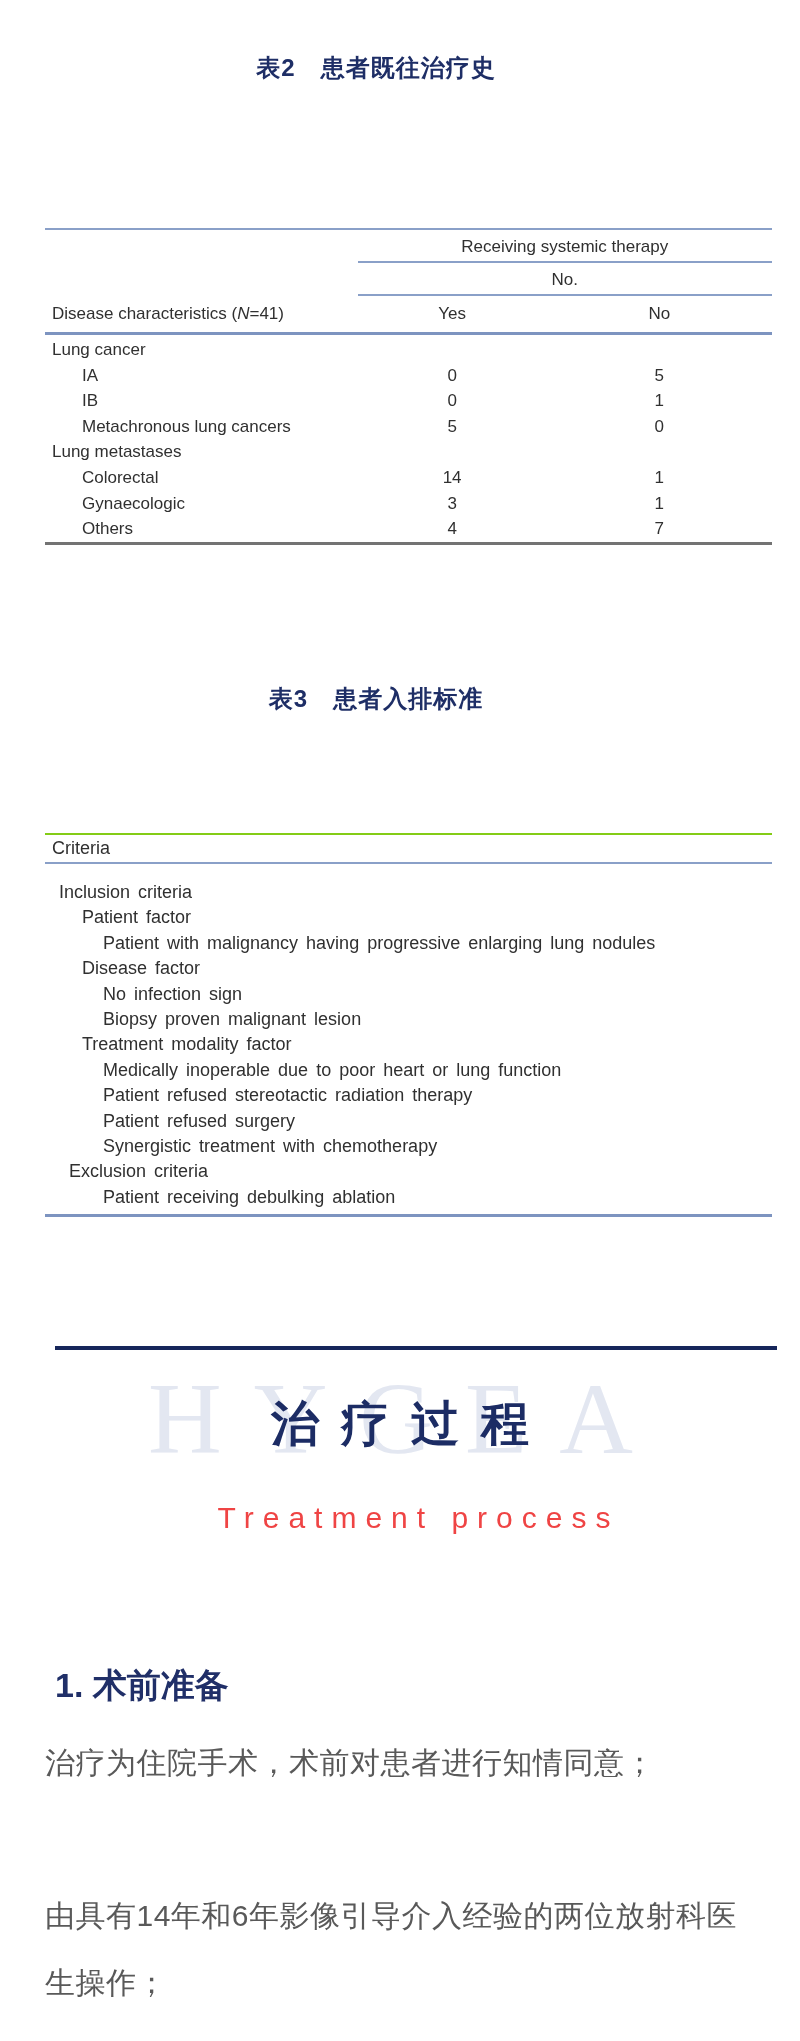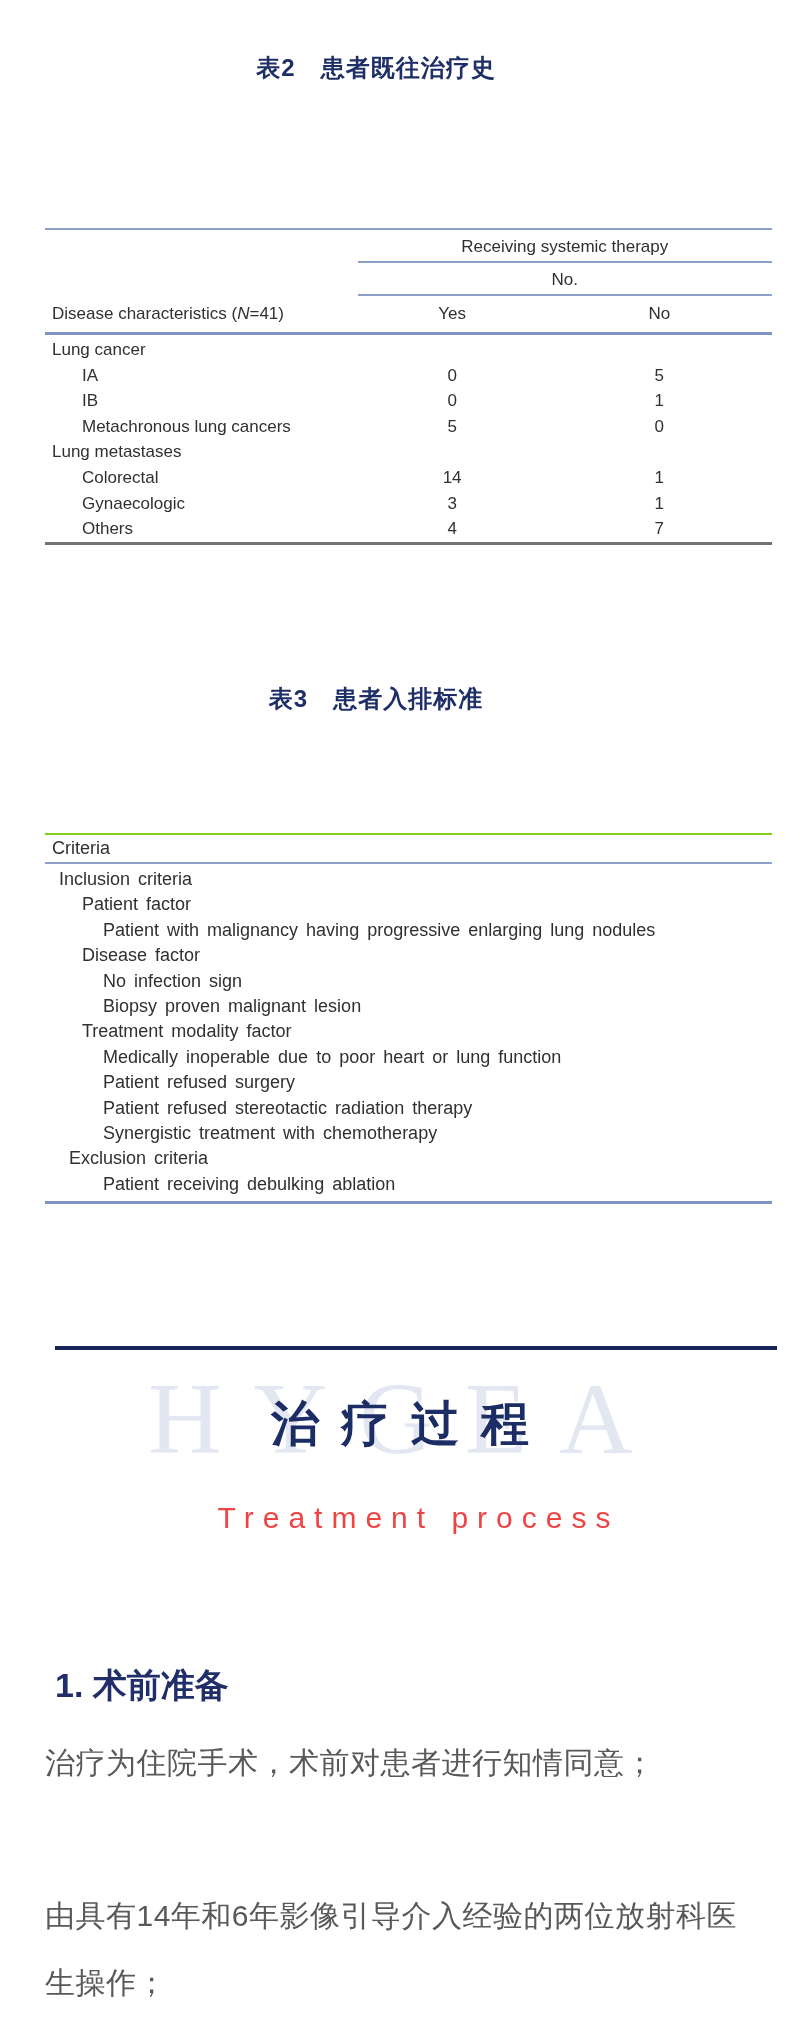--- a/index.html
+++ b/index.html
@@ -51,21 +51,21 @@
   .t2-body{border-bottom:3px solid #737373;padding-top:2px;}
   .ind0{padding-left:7px;}
   .ind1{padding-left:37px;}
 
   .table3{top:833px;font-size:18px;border-top:2px solid #84cc16;}
   .criteria-head{
     height:27px;line-height:27px;
     padding-left:7px;
     border-bottom:2px solid #8aa0c8;
   }
-  .t3-body{border-bottom:3px solid #7d94c0;padding-top:3px;padding-bottom:4px;}
+  .t3-body{border-bottom:3px solid #7d94c0;padding-top:16px;padding-bottom:4px;}
   .t3-row{height:25.4px;line-height:25.4px;word-spacing:3px;white-space:nowrap;}
   .lvl0{padding-left:14px;}
   .lvl0b{padding-left:24px;}
   .lvl1{padding-left:37px;}
   .lvl2{padding-left:58px;}
 
   
   .section-divider{
     position:absolute;top:1346px;left:55px;
     width:722px;height:4px;background:#16265a;
@@ -180,22 +180,22 @@
     <div class="criteria-head">Criteria</div>
     <div class="t3-body">
       <div class="t3-row lvl0">Inclusion criteria</div>
       <div class="t3-row lvl1">Patient factor</div>
       <div class="t3-row lvl2">Patient with malignancy having progressive enlarging lung nodules</div>
       <div class="t3-row lvl1">Disease factor</div>
       <div class="t3-row lvl2">No infection sign</div>
       <div class="t3-row lvl2">Biopsy proven malignant lesion</div>
       <div class="t3-row lvl1">Treatment modality factor</div>
       <div class="t3-row lvl2">Medically inoperable due to poor heart or lung function</div>
+      <div class="t3-row lvl2">Patient refused stereotactic radiation therapy</div>
       <div class="t3-row lvl2">Patient refused surgery</div>
-      <div class="t3-row lvl2">Patient refused stereotactic radiation therapy</div>
       <div class="t3-row lvl2">Synergistic treatment with chemotherapy</div>
       <div class="t3-row lvl0b">Exclusion criteria</div>
       <div class="t3-row lvl2">Patient receiving debulking ablation</div>
     </div>
   </div>
 
   <div class="section-divider"></div>
   <div class="watermark">HYGEA</div>
   <h1 class="section-title-zh">治疗过程</h1>
   <div class="section-title-en">Treatment process</div>

